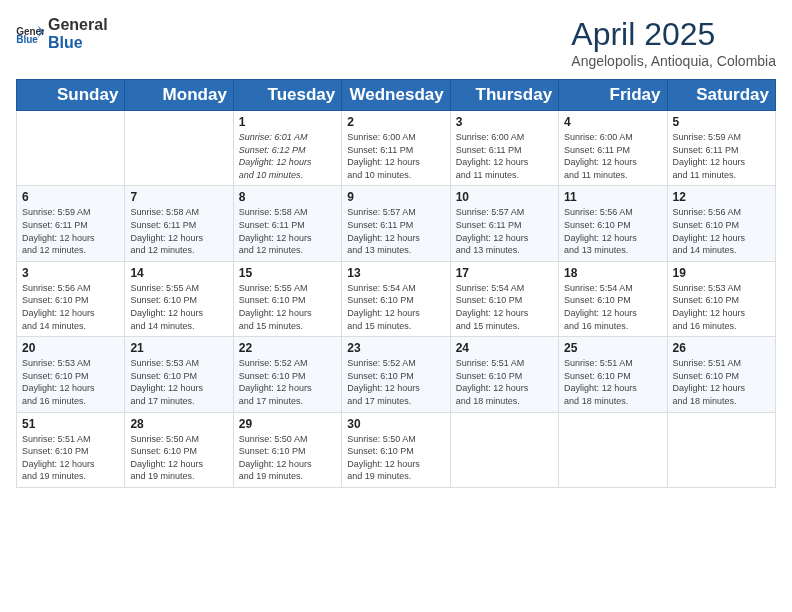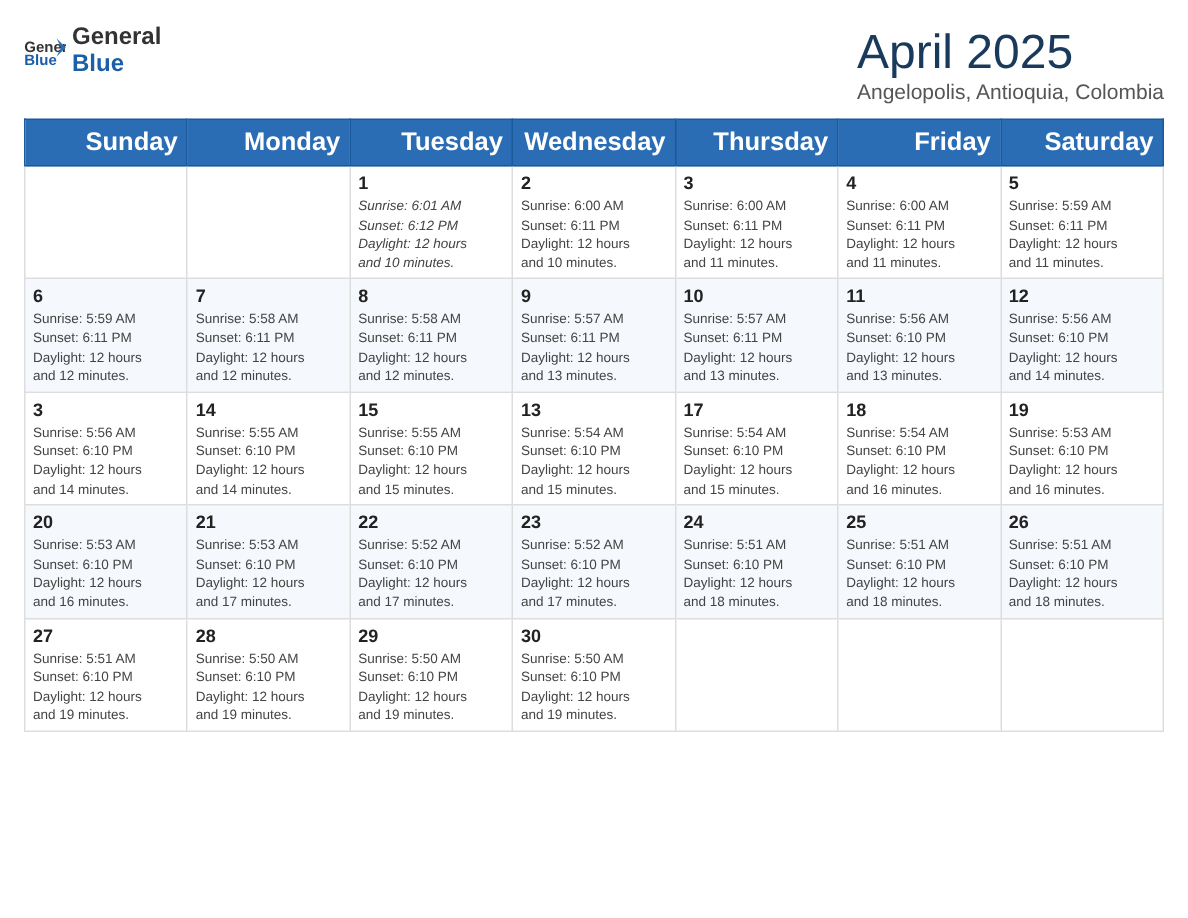--- a/index.html
+++ b/index.html
@@ -303,21 +303,21 @@
         <td>
           <span class="day-number">26</span>
           <div class="cell-content" style="white-space: pre-line;">Sunrise: 5:51 AM
 Sunset: 6:10 PM
 Daylight: 12 hours
 and 18 minutes.</div>
         </td>
       </tr>
       <tr>
         <td>
-          <span class="day-number">27</span>
+          <span class="day-number">51</span>
           <div class="cell-content" style="white-space: pre-line;">Sunrise: 5:51 AM
 Sunset: 6:10 PM
 Daylight: 12 hours
 and 19 minutes.</div>
         </td>
         <td>
           <span class="day-number">28</span>
           <div class="cell-content" style="white-space: pre-line;">Sunrise: 5:50 AM
 Sunset: 6:10 PM
 Daylight: 12 hours

